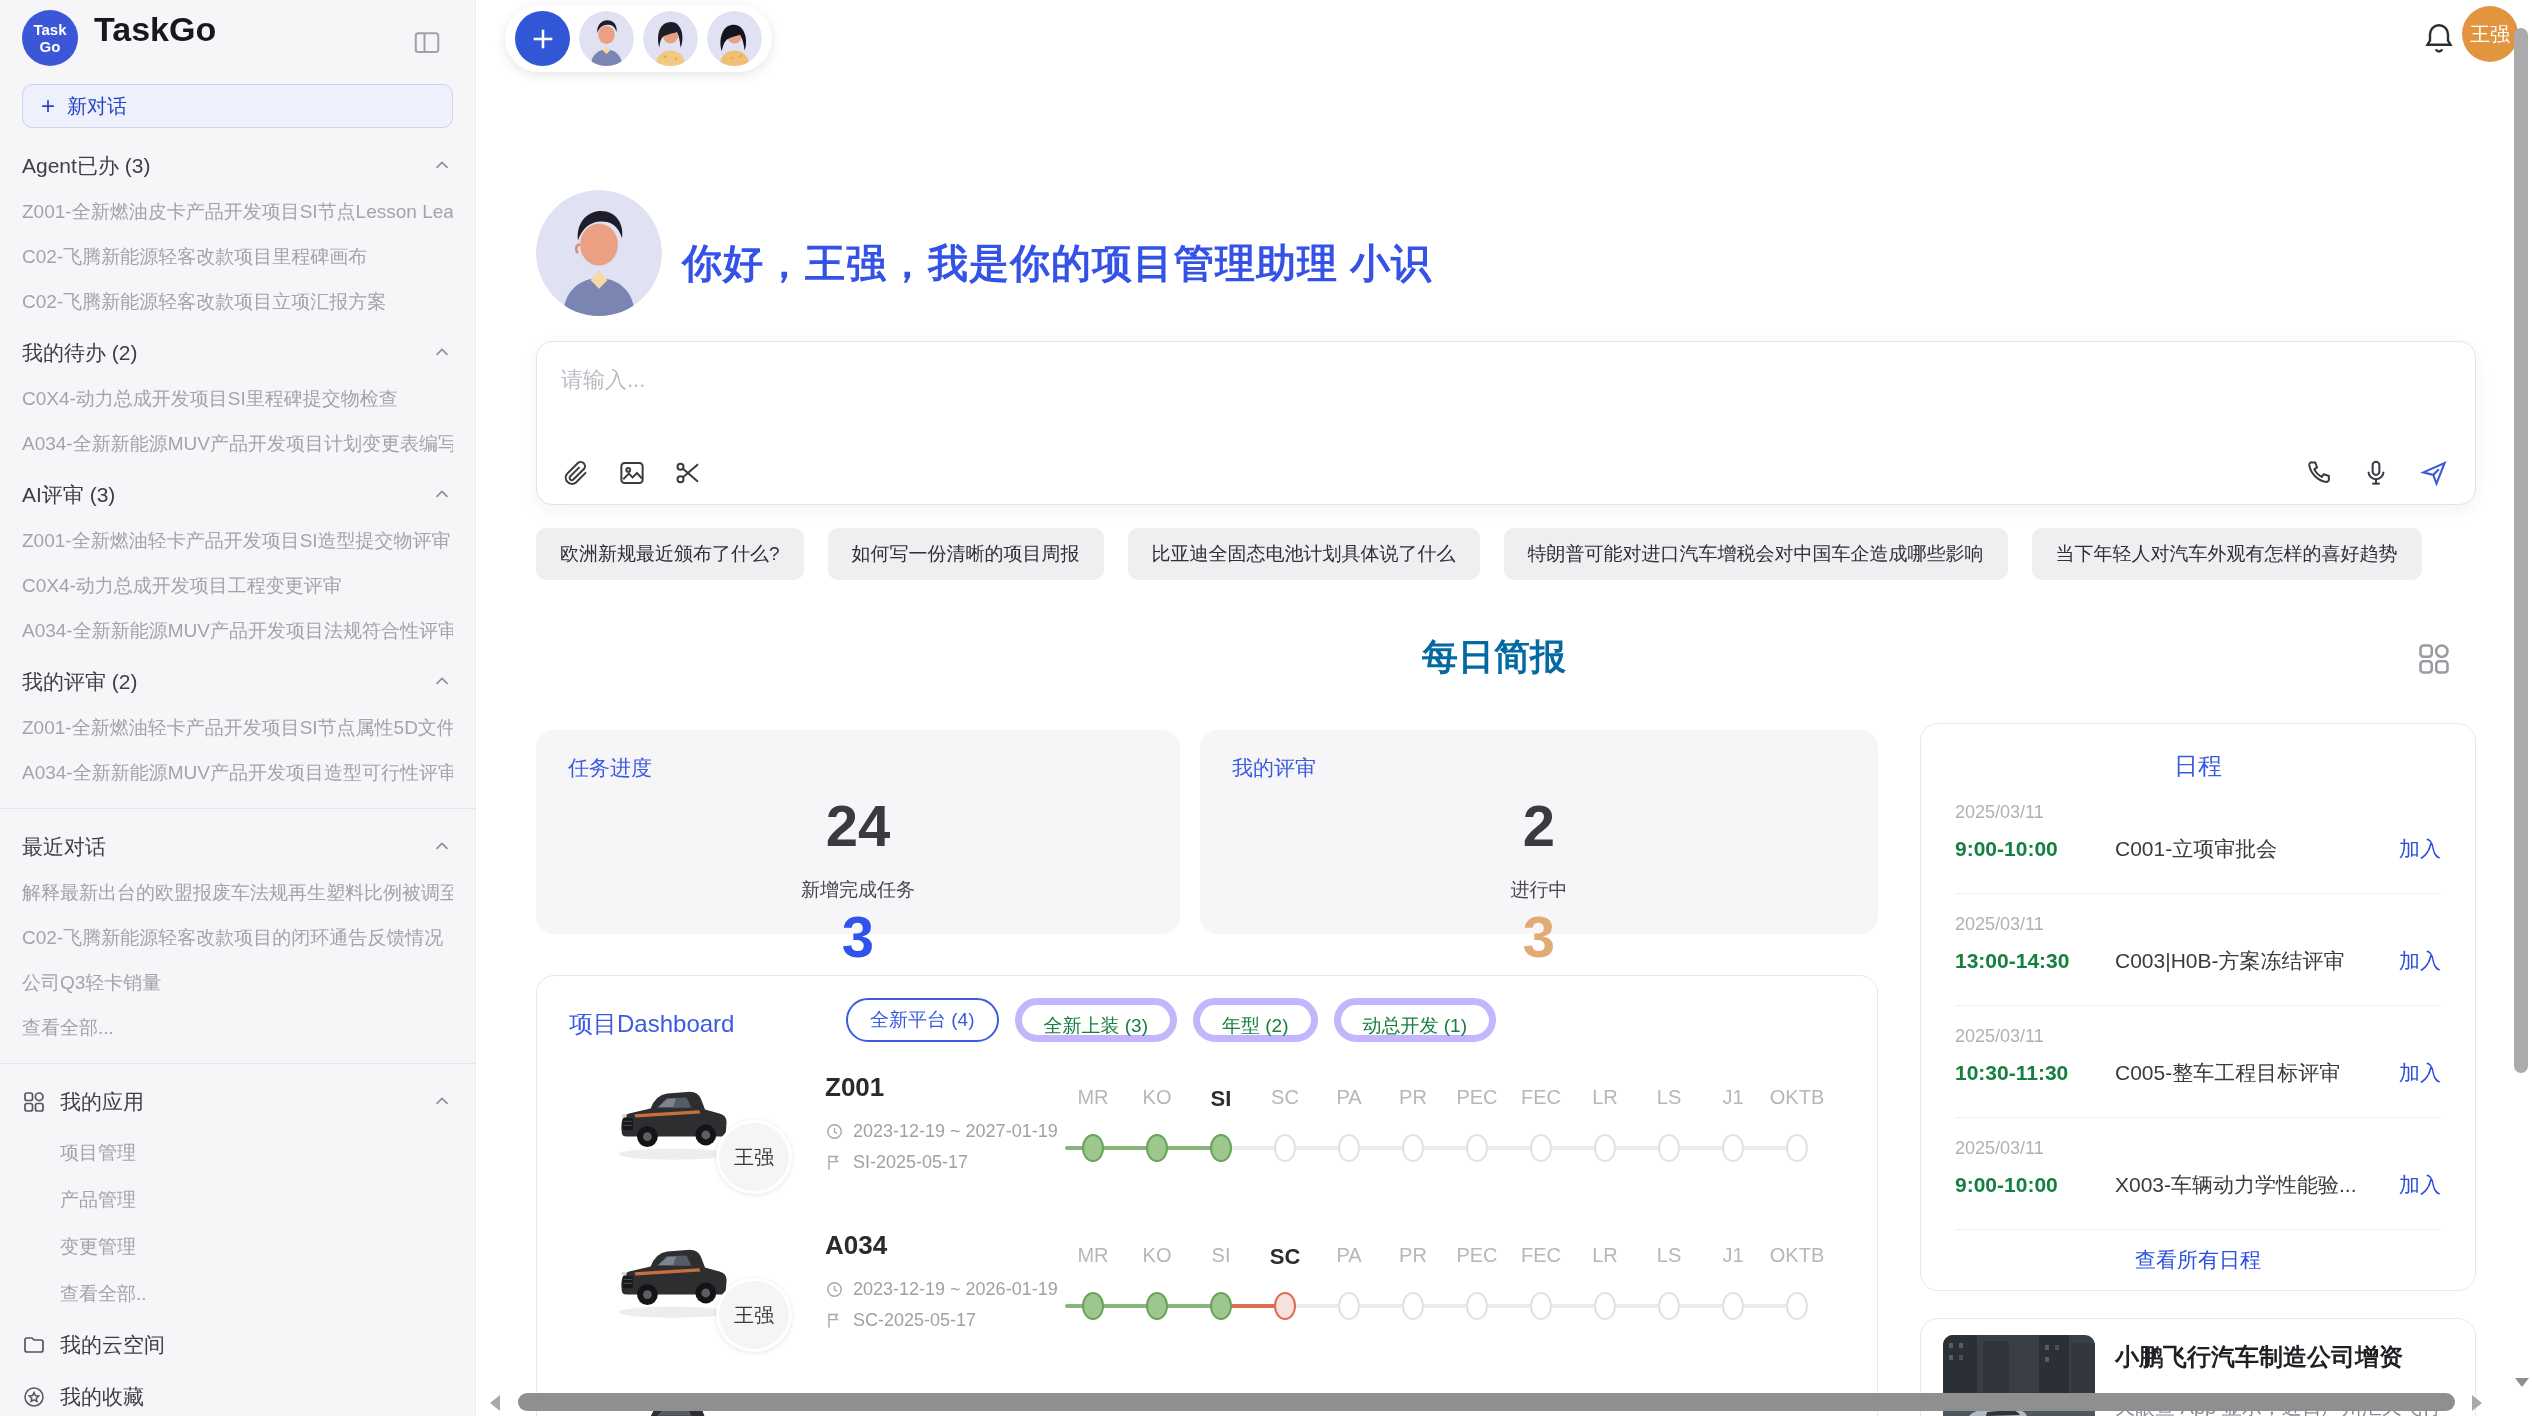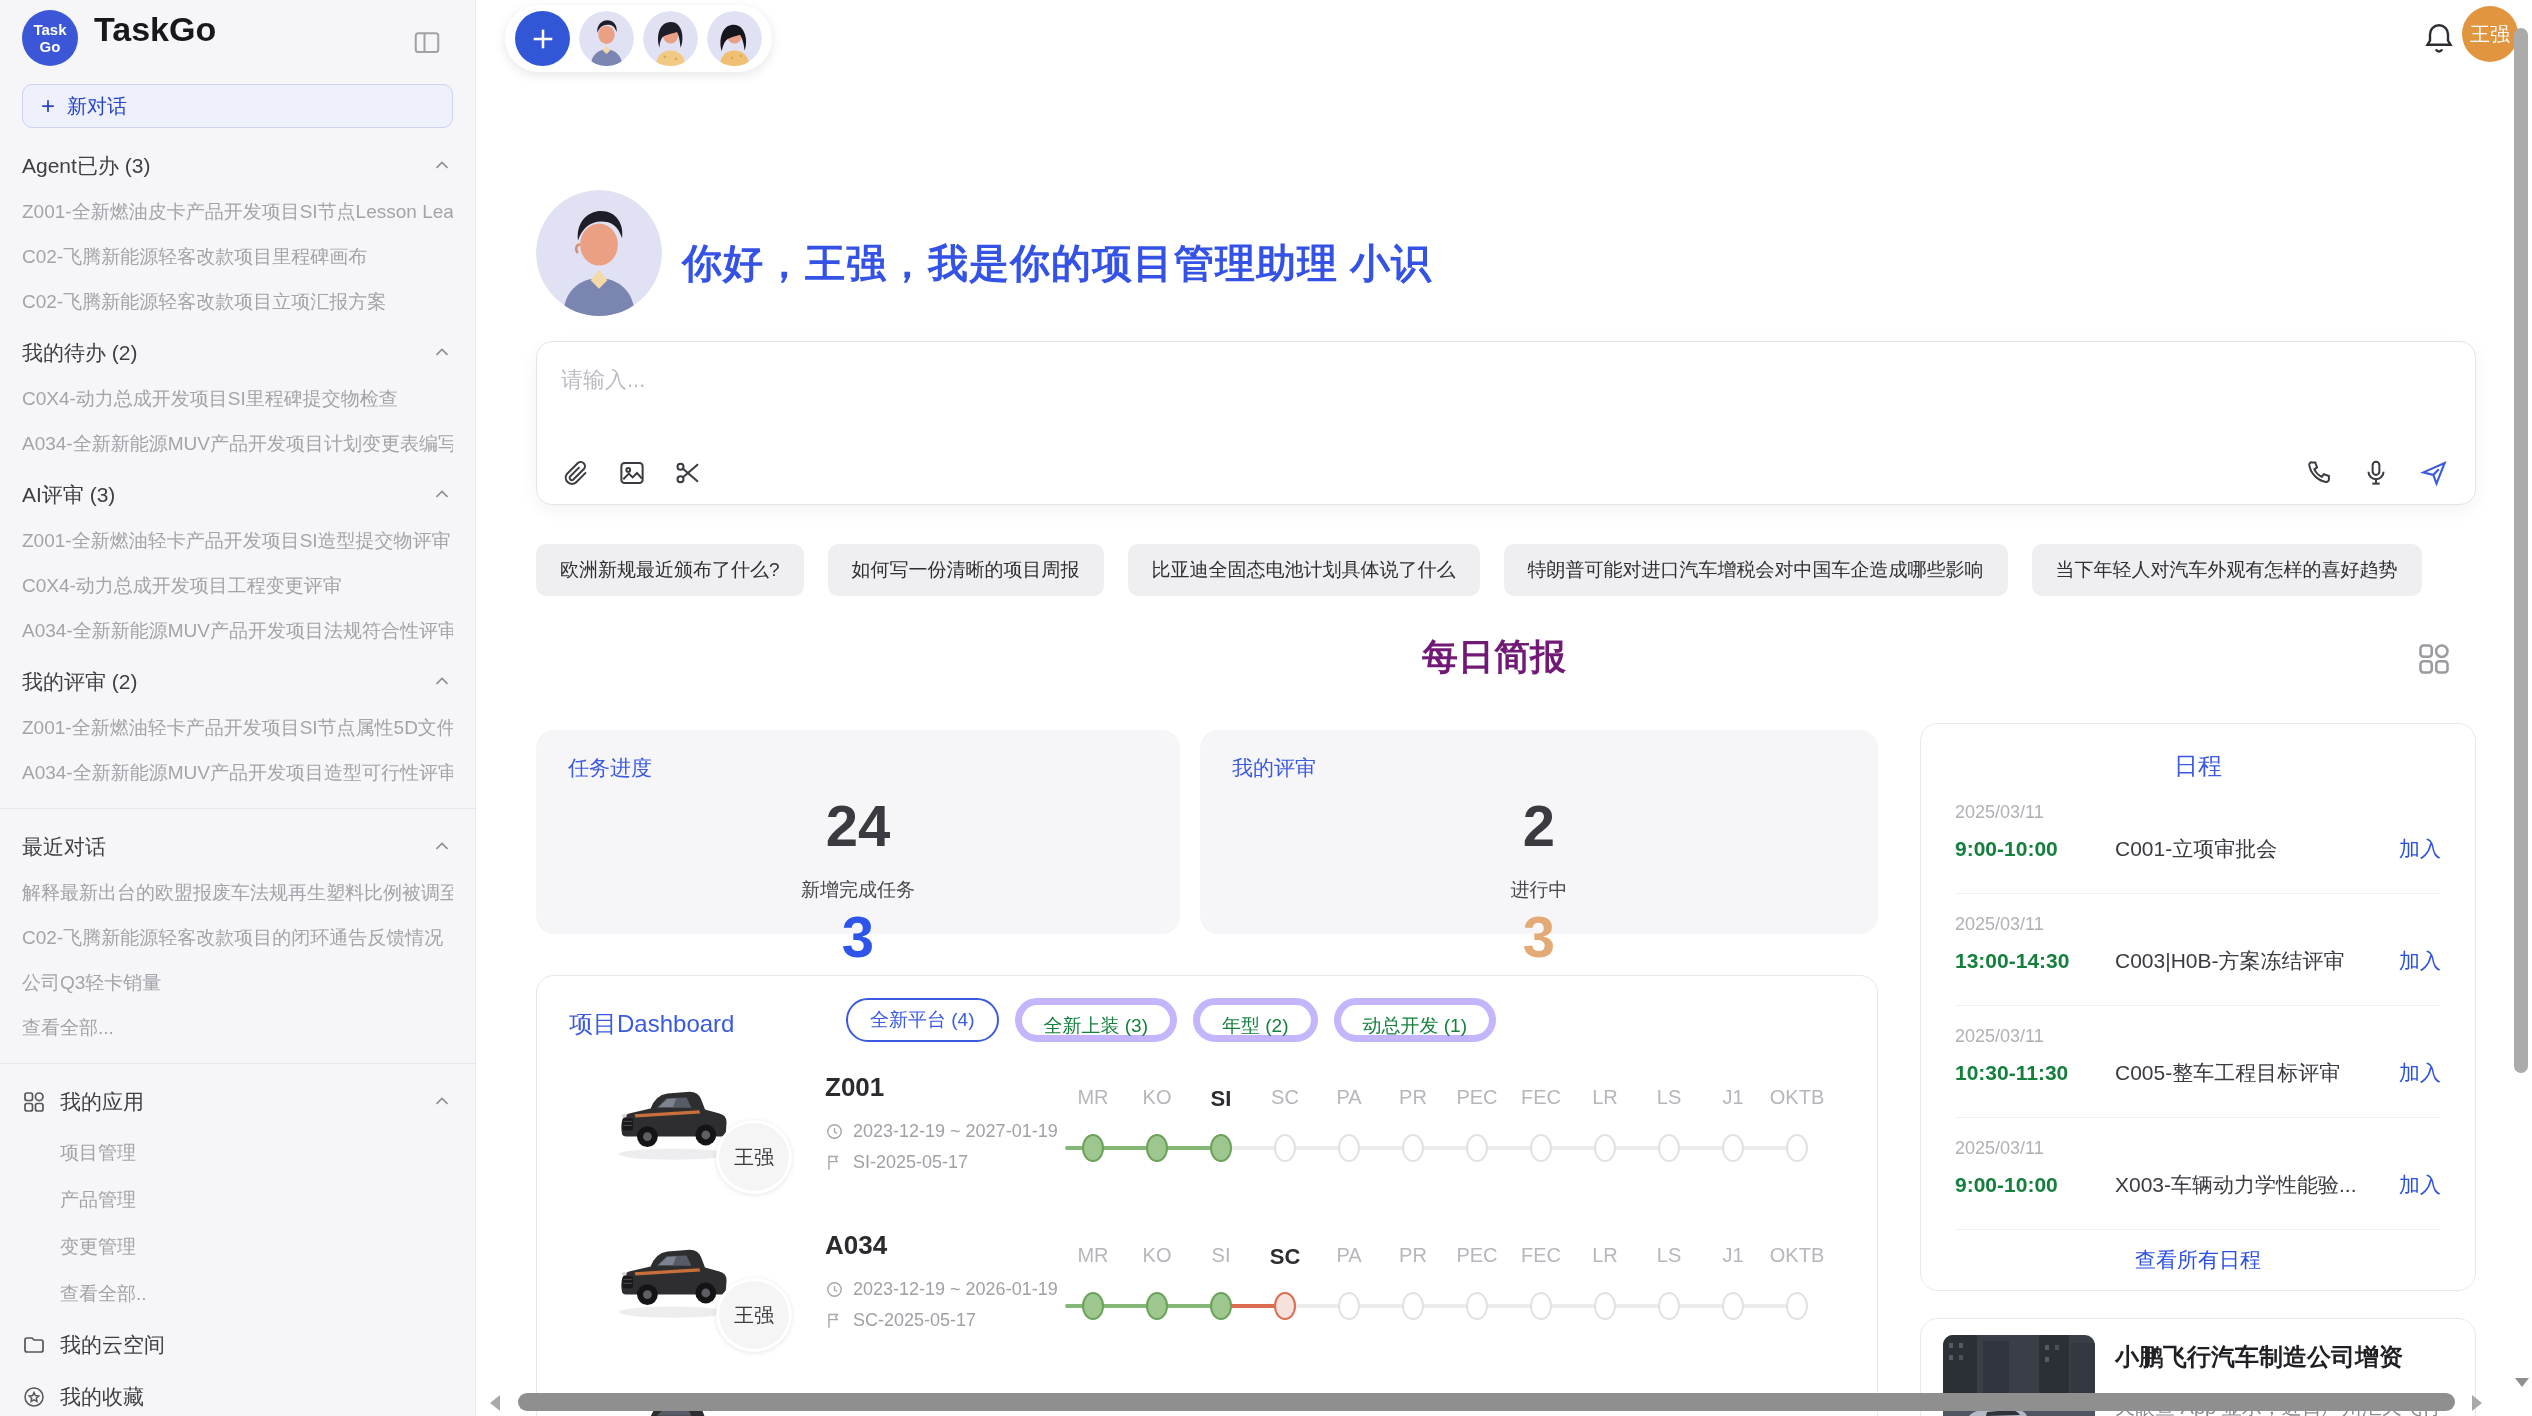--- a/index.html
+++ b/index.html
@@ -39,24 +39,24 @@
   
   .composer { position:absolute; left:536px; top:341px; width:1940px; height:164px; background:#fff; border:1px solid #e4e4e8; border-radius:16px; box-shadow:0 6px 18px rgba(0,0,0,.05); }
   .composer input { position:absolute; left:24px; top:18px; width:1600px; height:40px; border:none; outline:none; font-size:22px; color:#3a3a40; background:transparent; }
   .composer input::placeholder { color:#bcbcc4; }
   .c-icons-l { position:absolute; left:24px; bottom:16px; display:flex; gap:26px; }
   .c-icons-r { position:absolute; right:26px; bottom:16px; display:flex; gap:28px; }
   .cicon { width:30px; height:30px; cursor:pointer; }
 
   
   .chips { position:absolute; left:536px; top:528px; width:1942px; display:flex; gap:24px; }
-  .chip { height:52px; line-height:52px; padding:0 24px; background:#efeff1; border-radius:10px; font-size:19px; color:#2f2f34; white-space:nowrap; cursor:pointer;margin-top:16px; }
-
-  
-  .brief-title { position:absolute; left:476px; top:633px; width:2036px; text-align:center; font-size:36px; font-weight:bold; color:#701a75; }
+  .chip { height:52px; line-height:52px; padding:0 24px; background:#efeff1; border-radius:10px; font-size:19px; color:#2f2f34; white-space:nowrap; cursor:pointer; }
+
+  
+  .brief-title { position:absolute; left:476px; top:633px; width:2036px; text-align:center; font-size:36px; font-weight:bold; color:#0369a1; }
   .layout-icon { position:absolute; left:2416px; top:641px; width:36px; height:36px; cursor:pointer; }
   .stat-card { position:absolute; top:730px; height:204px; background:#f6f6f8; border-radius:18px; }
   .stat-card.c1 { left:536px; width:644px; }
   .stat-card.c2 { left:1200px; width:678px; }
   .stat-card h3 { position:absolute; left:32px; top:24px; font-size:21px; font-weight:normal; color:#3c5ae0; }
   .stat-row { position:absolute; left:0; right:0; top:62px; display:flex; justify-content:space-between; padding:0 62px;flex-direction:column; }
   .stat { text-align:center; min-width:90px; }
   .stat .v { font-size:58px; font-weight:600; }
   .stat .l { margin-top:18px; font-size:19px; color:#47474d; }
   .v-dark { color:#3a3a40; } .v-blue { color:#2f54eb; } .v-red { color:#b03a2e; }

